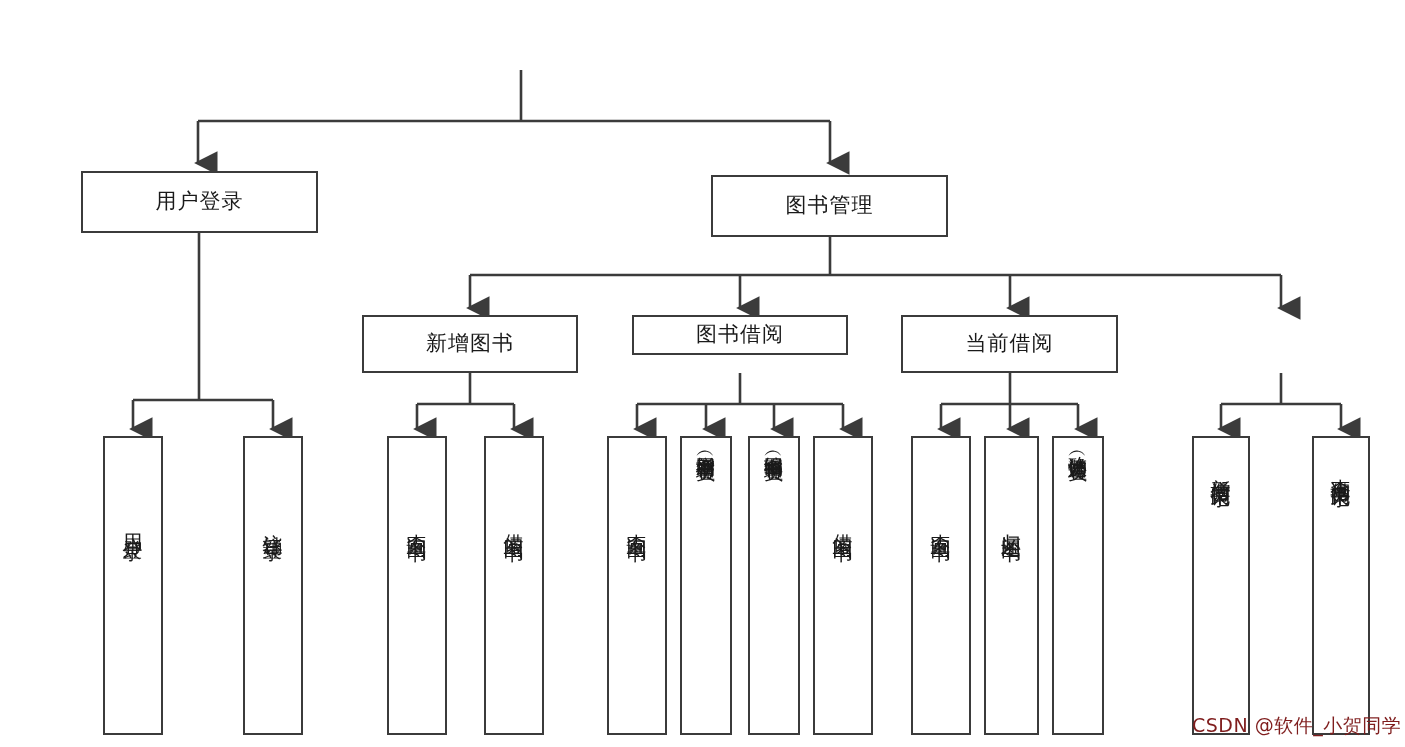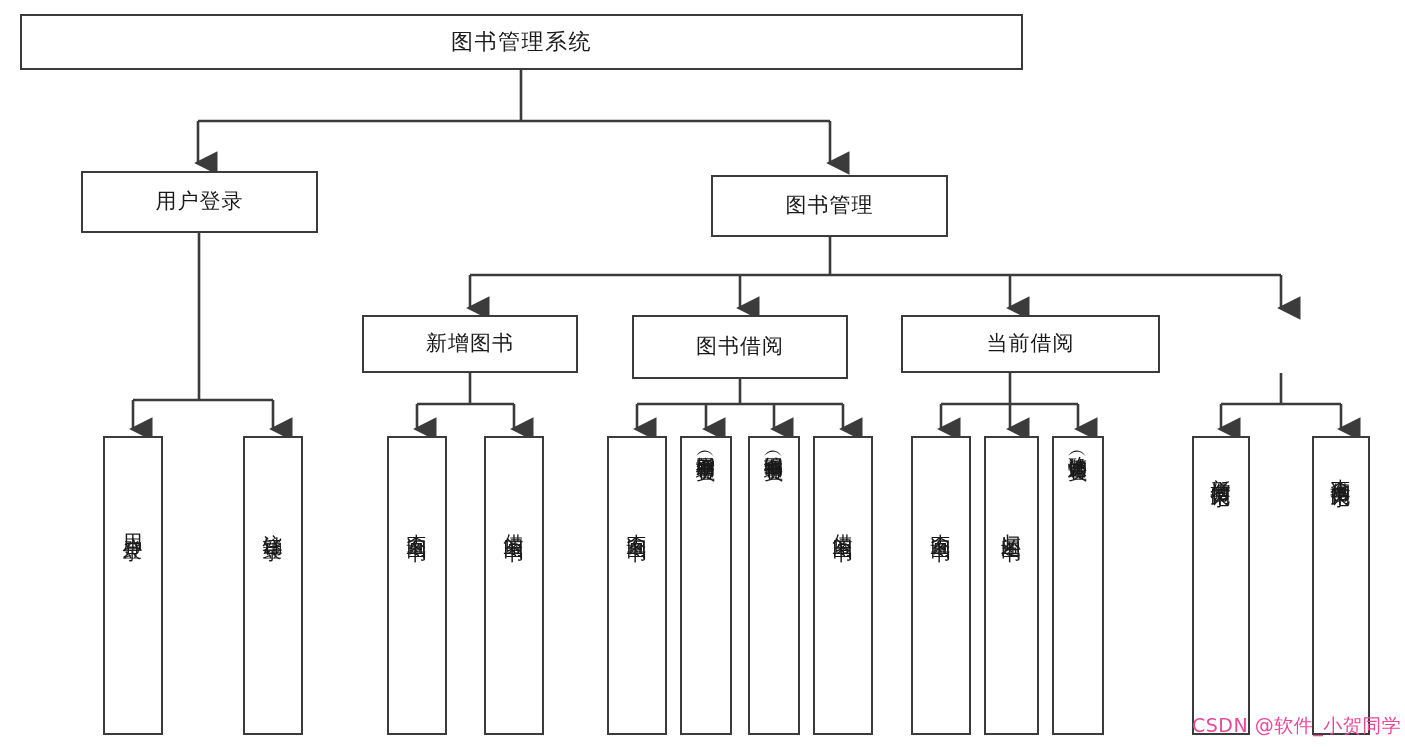--- a/index.html
+++ b/index.html
@@ -71,21 +71,21 @@
   .node.vert.tall-text .node-label {
     font-size: 19px;
     letter-spacing: 1px;
   }
   .node.vert.mid-text .node-label {
     font-size: 20px;
     letter-spacing: 2px;
   }
   .watermark {
     position: absolute;
-    color: #ec4899;
+    color: #7f1d1d;
     font-size: 19px;
     white-space: nowrap;
     letter-spacing: 0.5px;
   }
 </style>
 </head>
 <body>
 
 <div id="canvas">
 
@@ -133,41 +133,38 @@
       <path d="M 1010 404 L 1010 429" marker-end="url(#arrow)"></path>
       <path d="M 1078 404 L 1078 429" marker-end="url(#arrow)"></path>
 
       <path d="M 1281 373 L 1281 404"></path>
       <path d="M 1221 404 L 1341 404"></path>
       <path d="M 1221 404 L 1221 429" marker-end="url(#arrow)"></path>
       <path d="M 1341 404 L 1341 429" marker-end="url(#arrow)"></path>
     </g>
   </svg>
 
-  <div class="node horiz root" style="left:20px; top:14px; width:1003px; height:56px;">
-    <span class="node-label">图书管理系统</span>
-  </div>
 
   <div class="node horiz" style="left:81px; top:171px; width:237px; height:62px;">
     <span class="node-label">用户登录</span>
   </div>
 
   <div class="node horiz" style="left:711px; top:175px; width:237px; height:62px;">
     <span class="node-label">图书管理</span>
   </div>
 
   <div class="node horiz" style="left:362px; top:315px; width:216px; height:58px;">
     <span class="node-label">新增图书</span>
   </div>
 
-  <div class="node horiz" style="left:632px; top:315px; width:216px; height:64px;">
+  <div class="node horiz" style="left:632px; top:315px; width:216px; height:40px;">
     <span class="node-label">图书借阅</span>
   </div>
 
-  <div class="node horiz" style="left:901px; top:315px; width:259px; height:58px;">
+  <div class="node horiz" style="left:901px; top:315px; width:217px; height:58px;">
     <span class="node-label">当前借阅</span>
   </div>
 
 
   <div class="node vert" style="left:103px; top:436px; width:60px; height:299px; padding-top:80px;">
     <span class="node-label">用户登录</span>
   </div>
 
   <div class="node vert" style="left:243px; top:436px; width:60px; height:299px; padding-top:80px;">
     <span class="node-label">注销登录</span>

